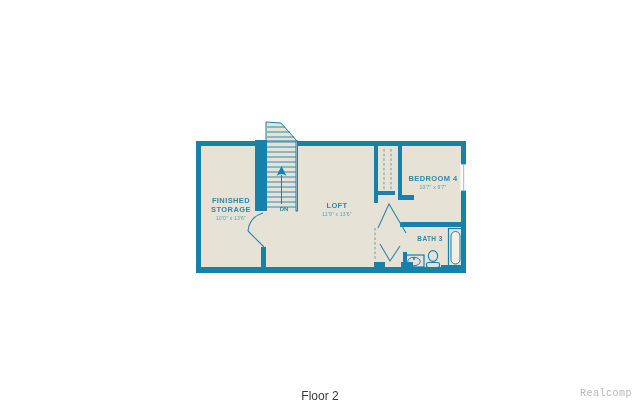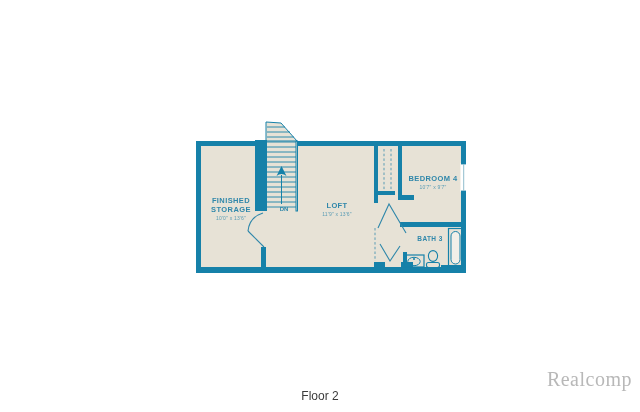--- a/index.html
+++ b/index.html
@@ -9,23 +9,23 @@
     background: #ffffff;
     overflow: hidden;
     font-family: "Liberation Sans", sans-serif;
   }
   svg { position: absolute; inset: 0; display: block; }
   .room-name  { fill: #2f87aa; font-family: "Liberation Sans", sans-serif; font-weight: bold; letter-spacing: .4px; }
   .room-dims  { fill: #5a9cb5; font-family: "Liberation Sans", sans-serif; letter-spacing: .2px; }
   .dn-text    { fill: #2f87aa; font-family: "Liberation Sans", sans-serif; font-weight: bold; }
   .caption    { position: absolute; left: 0; right: 0; top: 389px; text-align: center;
                 font-size: 12px; color: #3b3b3b; font-family: Liberation Sans, sans-serif; }
-  .watermark  { position: absolute; right: 8px; top: 368px;
-                font-size: 20px; color: #b8b8b8; letter-spacing: .5px;
-                font-family: Liberation Serif, serif; }
+  .watermark  { position: absolute; right: 8px; top: 388px;
+                font-size: 10px; color: #b8b8b8; letter-spacing: .5px;
+                font-family: Liberation Mono, monospace; }
   .wall   { fill: #1681a9; }
   .thin   { stroke: #1681a9; fill: none; }
   .floor  { fill: #e7e2d6; }
 </style>
 </head>
 <body>
 
 <div class="canvas">
 
   <svg viewBox="0 0 640 412" width="640" height="412">

